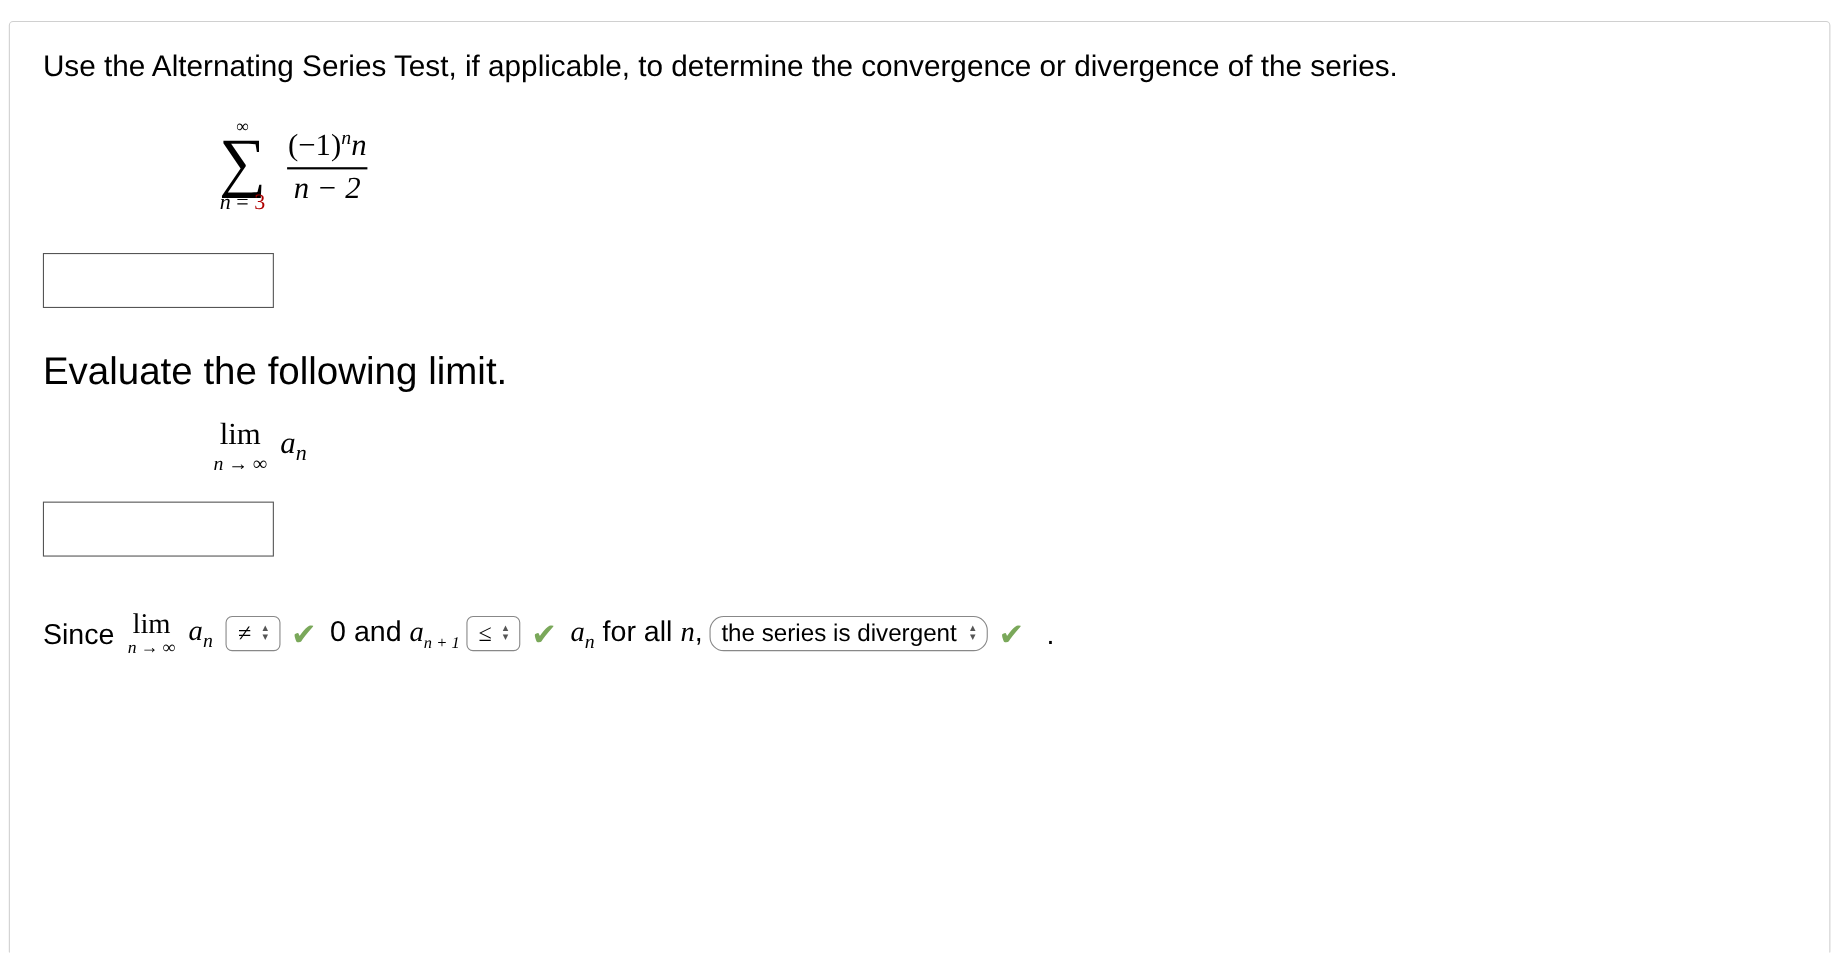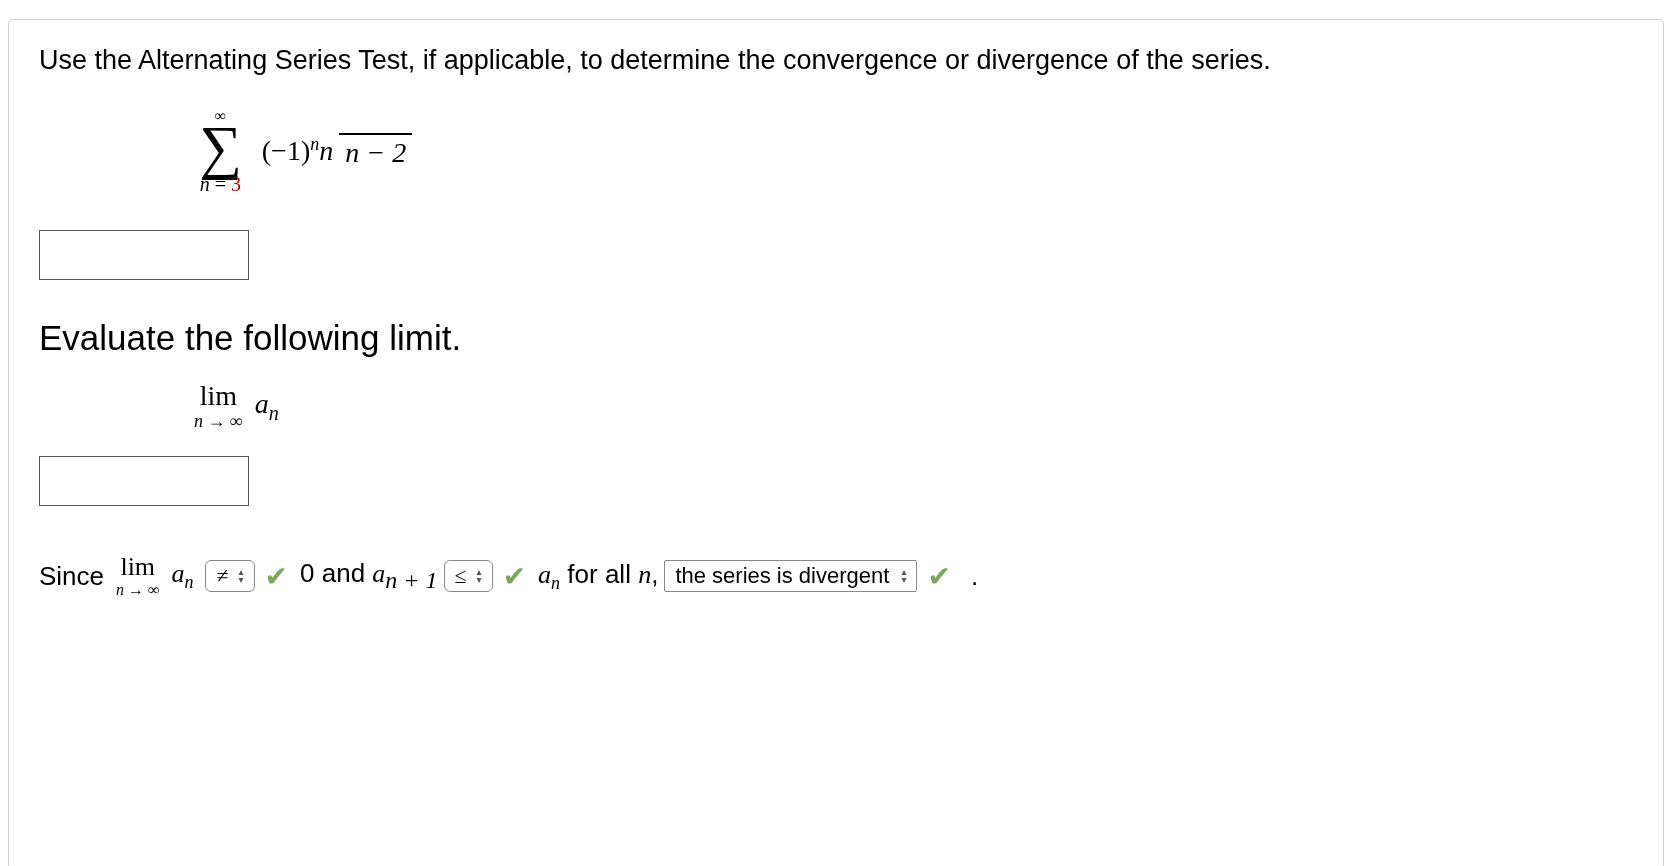--- a/index.html
+++ b/index.html
@@ -53,21 +53,21 @@
   }
   .sigma-bot {
     font-size: 20px;
     font-style: italic;
     font-family: Liberation Serif, serif;
     margin-top: 6px;
   }
   .sigma-bot .three { color: #b00000; font-style: normal; }
   .frac {
     display: inline-flex;
-    flex-direction: row;
+    flex-direction: column;
     align-items: center;
     margin-left: 14px;
     font-family: "Times New Roman", serif;
     font-size: 28px;
   }
   .frac .num { padding: 0 6px 2px 6px; }
   .frac .den { border-top: 2px solid #000; padding: 2px 6px 0 6px; }
   .frac .expo { font-size: 18px; font-style: italic; vertical-align: super; }
   .frac .mi { font-style: italic; }
   .identify {
@@ -160,21 +160,21 @@
     font-size: 22px;
     padding: 2px 10px 2px 10px;
     display: inline-flex;
     align-items: center;
     gap: 10px;
     font-family: "Times New Roman", serif;
     cursor: pointer;
   }
   .select-wide {
     border: 1px solid #888;
-    border-radius: 2px;
+    border-radius: 13px;
     background: #fff;
     font-size: 22px;
     padding: 2px 10px;
     display: inline-flex;
     align-items: center;
     gap: 12px;
     font-family: Verdana, Geneva, sans-serif;
     cursor: pointer;
     white-space: nowrap;
   }
@@ -254,21 +254,21 @@
         <span>≠</span>
         <span class="stepper">
           <span>▴</span>
           <span>▾</span>
         </span>
       </span>
 
       <span class="check">✔</span>
 
       <span class="txt">
-        <span>0 and </span><span class="serif mi">a</span><span class="serif mi" style="font-size:24px;vertical-align:sub">n + 1</span>
+        <span>0 and </span><span class="serif mi">a</span><span class="serif mi" style="font-size:15px;vertical-align:sub">n + 1</span>
       </span>
 
       <span class="select-small">
         <span>≤</span>
         <span class="stepper">
           <span>▴</span>
           <span>▾</span>
         </span>
       </span>
 

